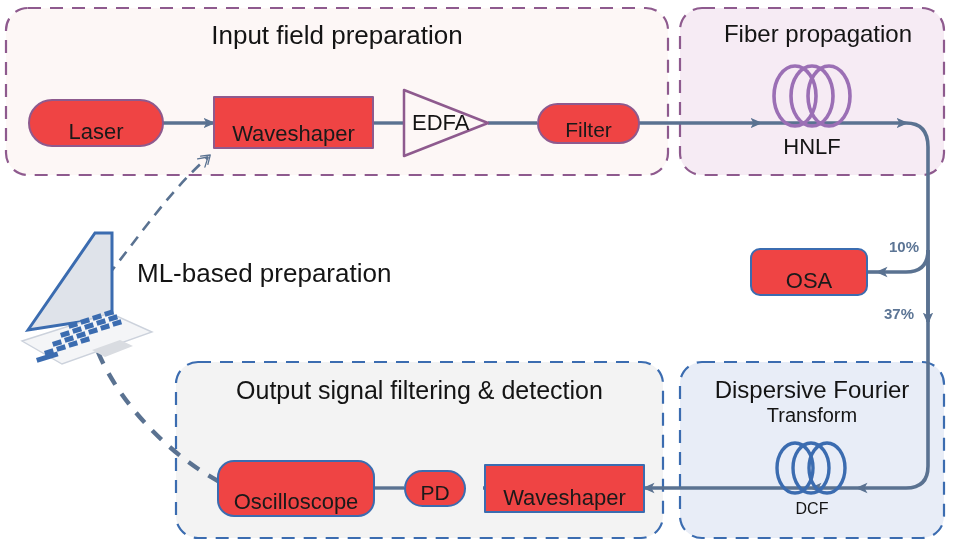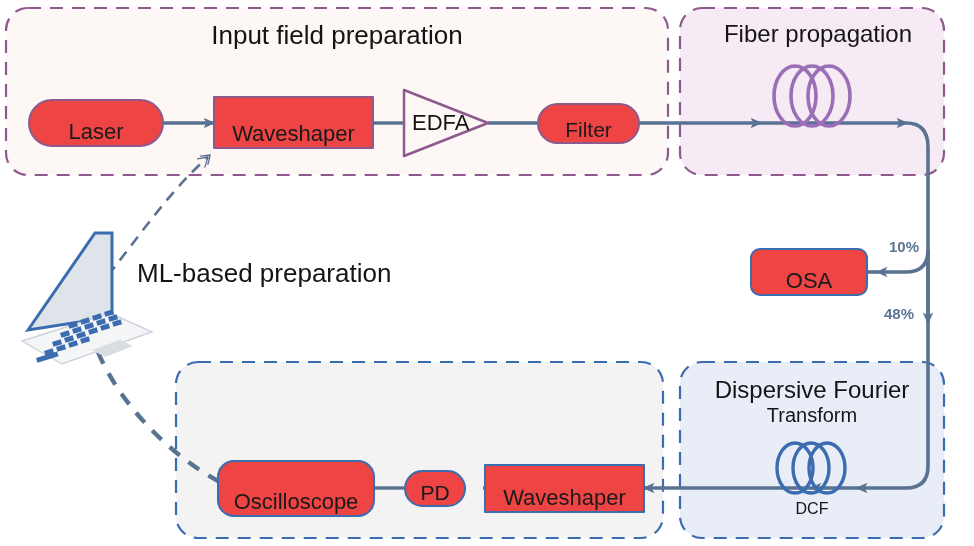--- a/index.html
+++ b/index.html
@@ -140,28 +140,30 @@
       <path d="M92,350 L120,340 L133,346 L105,357 Z" fill="#d9dce1"></path>
     </g>
 
     <path d="M404,90 L488,123 L404,156 Z" fill="#fdf7f6" stroke="#8e5a8e" stroke-width="2.5" stroke-linejoin="round"></path>
   </svg>
 
   <div class="section-title" style="left:6px;top:20px;width:662px;font-size:26px;">Input field preparation</div>
 
   <div class="section-title" style="left:680px;top:20px;width:276px;font-size:24px;">Fiber propagation</div>
 
+  <div class="section-title" style="left:176px;top:376px;width:487px;font-size:25px;">Output signal filtering &amp; detection</div>
 
   <div class="section-title" style="left:680px;top:376px;width:264px;font-size:24px;">Dispersive Fourier</div>
   <div class="section-title" style="left:680px;top:404px;width:264px;font-size:20px;">Transform</div>
 
+  <div class="sub-label" style="left:680px;top:134px;width:264px;font-size:22px;">HNLF</div>
   <div class="sub-label" style="left:680px;top:500px;width:264px;font-size:16px;">DCF</div>
 
   <div class="pct-label" style="left:889px;top:238px;">10%</div>
-  <div class="pct-label" style="left:884px;top:305px;">48%</div>
+  <div class="pct-label" style="left:884px;top:305px;">37%</div>
 
   <div class="ml-text" style="left:137px;top:258px;font-size:26px;">ML-based preparation</div>
 
   <div class="node node-purple pill" style="left:28px;top:99px;width:136px;height:48px;font-size:22px;">
     <span>Laser</span>
   </div>
 
   <div class="node node-purple rect" style="left:213px;top:96px;width:161px;height:53px;font-size:22px;">
     <span>Waveshaper</span>
   </div>

